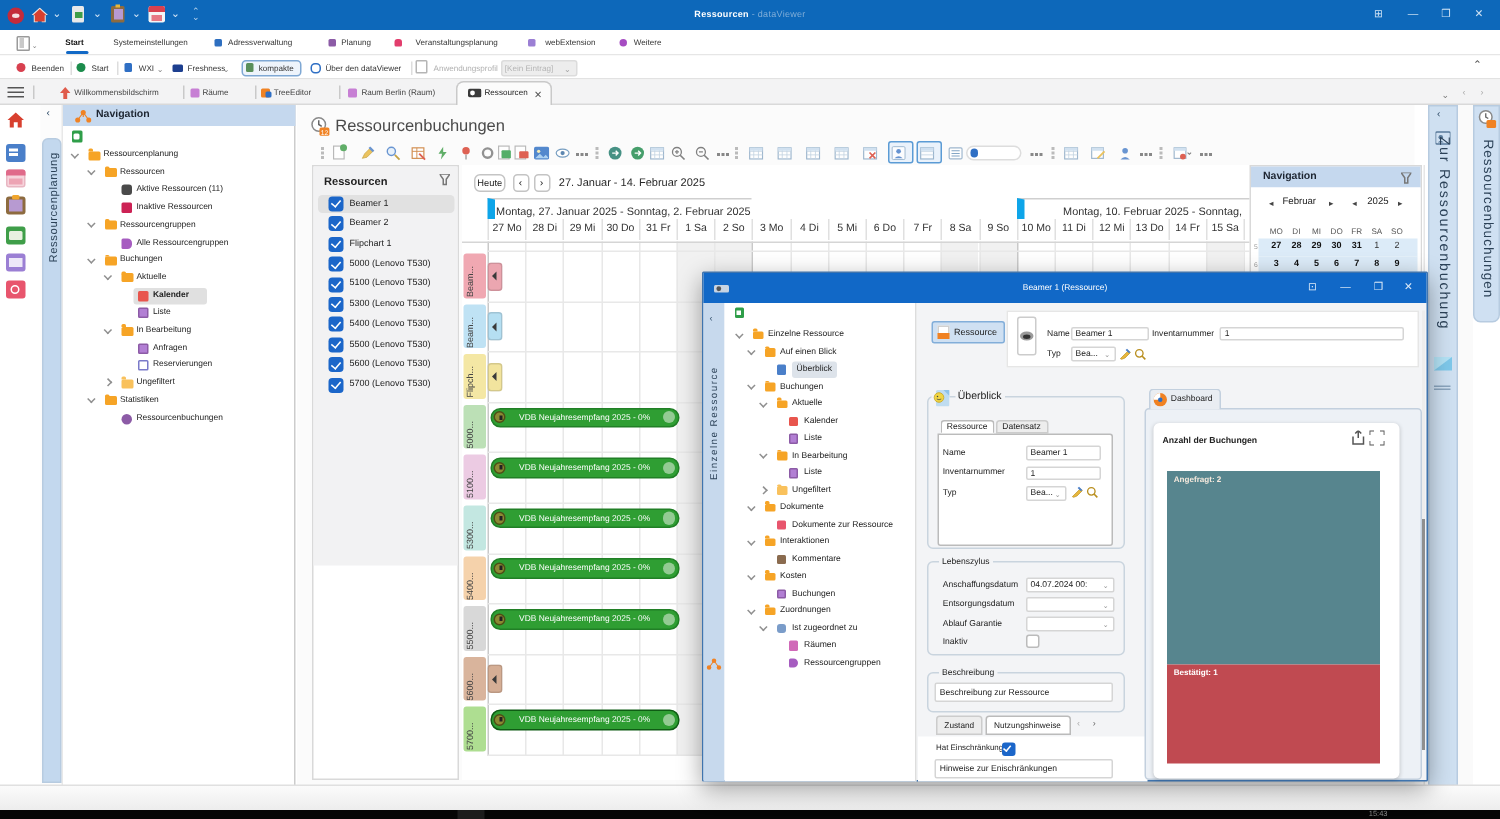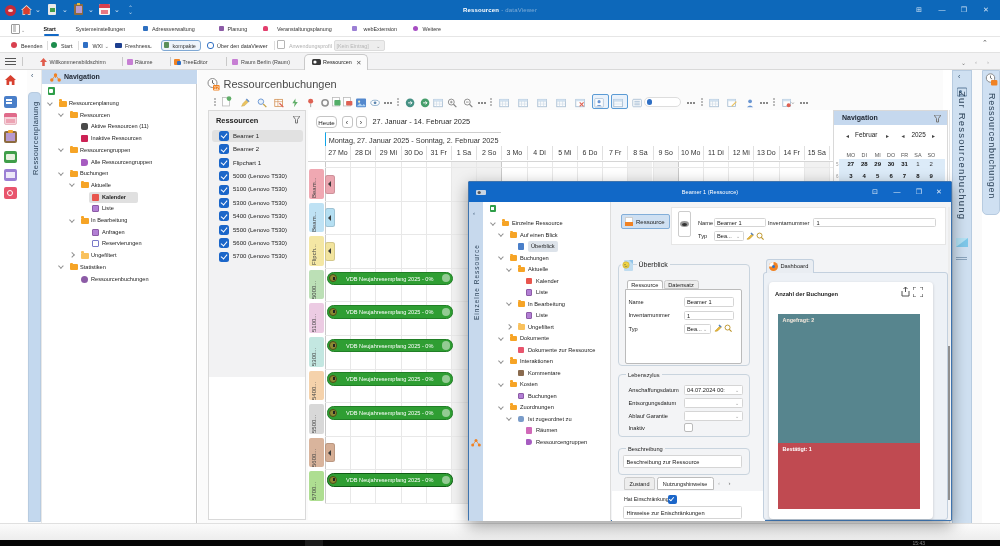--- a/index.html
+++ b/index.html
@@ -57,21 +57,21 @@
 #respanel .hdr{font-weight:bold;font-size:7.4px;color:#222;padding:4.5px 0 0 7px;}
 .resrow{position:absolute;left:3px;width:91px;height:12.4px;font-size:6px;color:#222;line-height:12.4px;}
 .cbx{position:absolute;left:7px;top:1.2px;width:10px;height:10px;background:#1b66c9;border-radius:2.5px;}
 .cbx:after{content:"";position:absolute;left:2.6px;top:1.4px;width:3.2px;height:5px;border:solid #fff;border-width:0 1.3px 1.3px 0;transform:rotate(40deg);}
 .restxt{position:absolute;left:21px;top:0;}
 
 #gantt{position:absolute;left:110.5px;top:40px;width:634px;height:410px;background:#fff;}
 #gweeks,#gdays,#ggrid,#toolbar{position:absolute;left:0;top:0;width:100%;height:100%;}
 .gbtn{position:absolute;border:1px solid #c4c4c4;border-radius:4px;background:#fff;font-size:5.8px;color:#222;text-align:center;}
 #gdate{position:absolute;left:64.5px;top:7px;font-size:7.35px;color:#2a2a2a;}
-.wk{position:absolute;height:14.5px;text-align:center;line-height:15px;border-left:1px solid #0ea5e9;border-top:1px solid #cfcfcf;overflow:hidden;white-space:nowrap;font-size:7.25px;color:#333;}
+.wk{position:absolute;height:14.5px;text-align:center;line-height:15px;border-left:5px solid #0ea5e9;border-top:1px solid #cfcfcf;overflow:hidden;white-space:nowrap;font-size:7.25px;color:#333;}
 .dy{position:absolute;height:14px;text-align:center;line-height:14.5px;border-left:1px solid #e0e0e0;overflow:hidden;white-space:nowrap;font-size:7px;color:#333;}
 .rowlab{position:absolute;width:15px;border-radius:2px;}
 .rowlab .vup{position:absolute;left:2px;top:29px;font-size:6px;color:#444;width:29px;display:block;}
 .glh{position:absolute;height:1px;background:#e8e8e8;}
 .glv{position:absolute;width:1px;background:#e8e8e8;}
 .wkend{position:absolute;background:#f1f1f1;}
 .gbar{position:absolute;width:126.5px;height:13.5px;background:#2f9e33;border:1px solid #217f26;border-radius:6.5px;color:#fff;font-size:5.6px;text-align:center;line-height:12px;white-space:nowrap;}
 .gbar .ic1{position:absolute;left:1.5px;top:1.6px;width:8.2px;height:8.2px;border-radius:50%;background:#8a8a33;border:1px solid #4e4e16;}
 .gbar .ic1:after{content:"";position:absolute;left:3.4px;top:1.4px;width:1.2px;height:3px;background:#222;}
 .gbar .ic2{position:absolute;right:1.8px;top:1.6px;width:8.2px;height:8.2px;border-radius:50%;background:#93cb93;}
@@ -525,20 +525,21 @@
         </div>
       </div>
   </div>
   <div id="gantt">
     <div class="gbtn" style="left:8px;top:5.5px;width:21px;height:12.5px;line-height:11.5px;font-size:6.2px;">Heute</div>
     <div class="gbtn" style="left:33.5px;top:5.5px;width:11px;height:12.5px;line-height:11px;border-radius:3px;font-size:7px;">‹</div>
     <div class="gbtn" style="left:47.5px;top:5.5px;width:11px;height:12.5px;line-height:11px;border-radius:3px;font-size:7px;">›</div>
     <div id="gdate">27. Januar - 14. Februar 2025</div>
     <div id="gweeks">
         <div class="wk" style="left:16.9px;top:21.7px;width:176.4px;">Montag, 27. Januar 2025 - Sonntag, 2. Februar 2025</div>
+        <div class="wk" style="left:369.7px;top:21.7px;width:176.4px;">Montag, 10. Februar 2025 - Sonntag,</div>
       </div>
     <div id="gdays">
         <div class="dy" style="left:16.9px;top:36.2px;width:25.2px;">27 Mo</div>
         <div class="dy" style="left:42.099999999999994px;top:36.2px;width:25.2px;">28 Di</div>
         <div class="dy" style="left:67.3px;top:36.2px;width:25.2px;">29 Mi</div>
         <div class="dy" style="left:92.5px;top:36.2px;width:25.2px;">30 Do</div>
         <div class="dy" style="left:117.69999999999999px;top:36.2px;width:25.2px;">31 Fr</div>
         <div class="dy" style="left:142.9px;top:36.2px;width:25.2px;">1 Sa</div>
         <div class="dy" style="left:168.1px;top:36.2px;width:25.2px;">2 So</div>
         <div class="dy" style="left:193.3px;top:36.2px;width:25.2px;">3 Mo</div>

